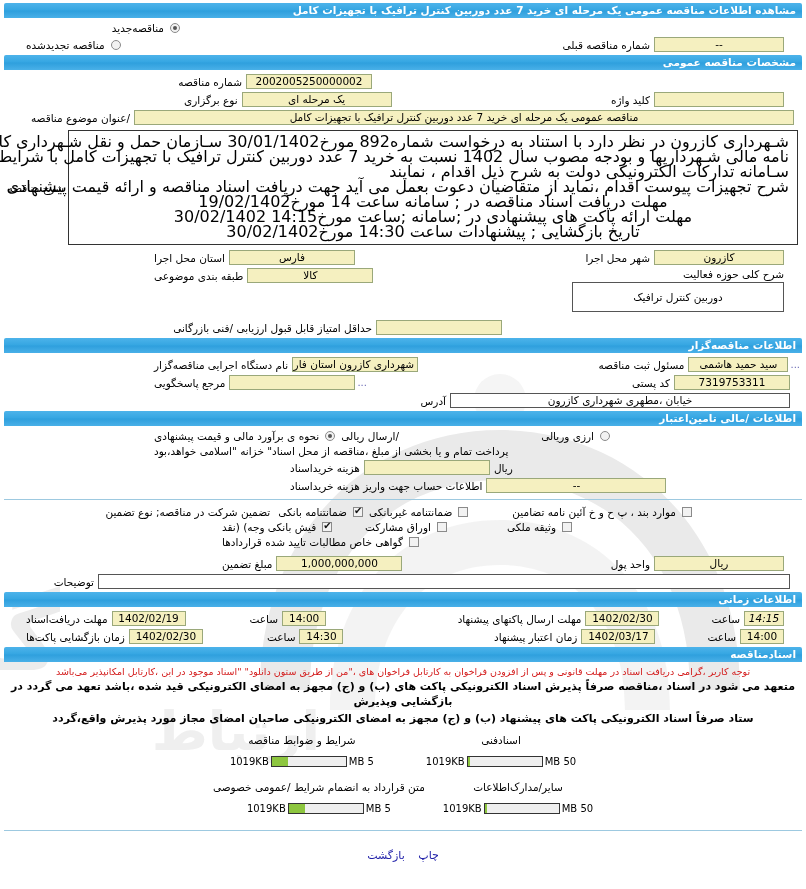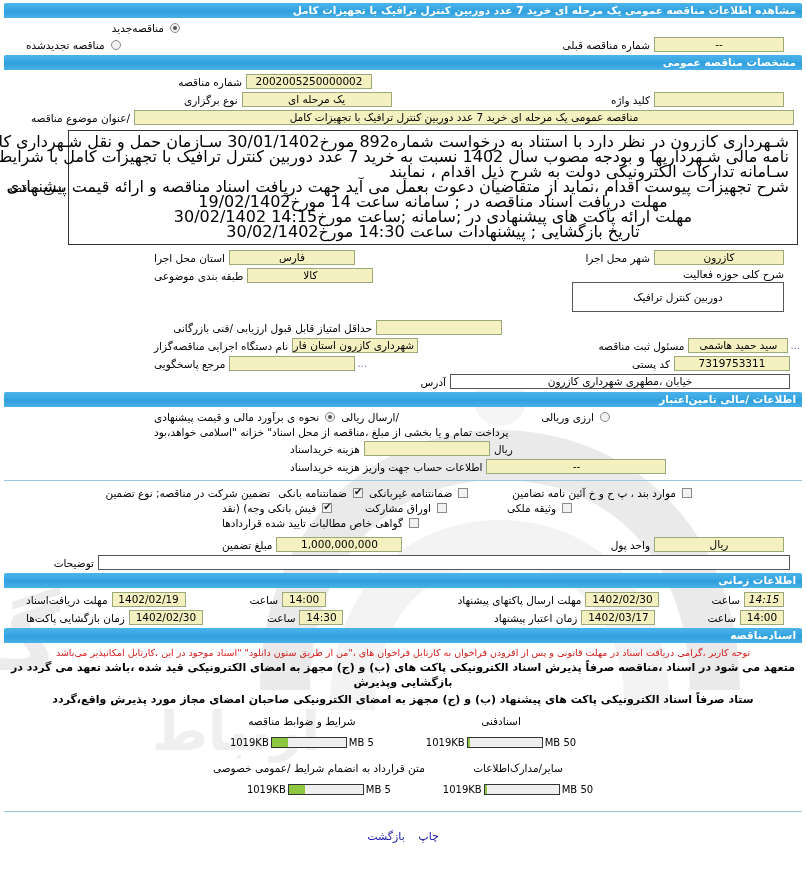--- a/index.html
+++ b/index.html
@@ -278,20 +278,21 @@
       <span class="fld" style="width:126px;">کالا</span>
       <span class="lbl">طبقه بندی موضوعی</span>
     </div>
   </div>
 
   <div class="row" style="justify-content:flex-start;padding-right:300px;margin-top:8px;">
     <span class="fld empty" style="width:126px;"></span>
     <span class="lbl">حداقل  امتیاز قابل  قبول  ارزیابی /فنی بازرگانی</span>
   </div>
 
+  <div class="bar">اطلاعات مناقصه‌گزار</div>
 
   <div class="row" style="justify-content:flex-start;">
     <span class="dots">...</span>
     <span class="fld" style="width:100px;">سید حمید هاشمی</span>
     <span class="lbl">مسئول ثبت مناقصه</span>
     <span style="margin-right:auto;display:flex;align-items:center;padding-left:146px;">
       <span class="fld" style="width:126px;">شهرداری کازرون استان فارس</span>
       <span class="lbl">نام دستگاه اجرایی  مناقصه‌گزار</span>
     </span>
   </div>

